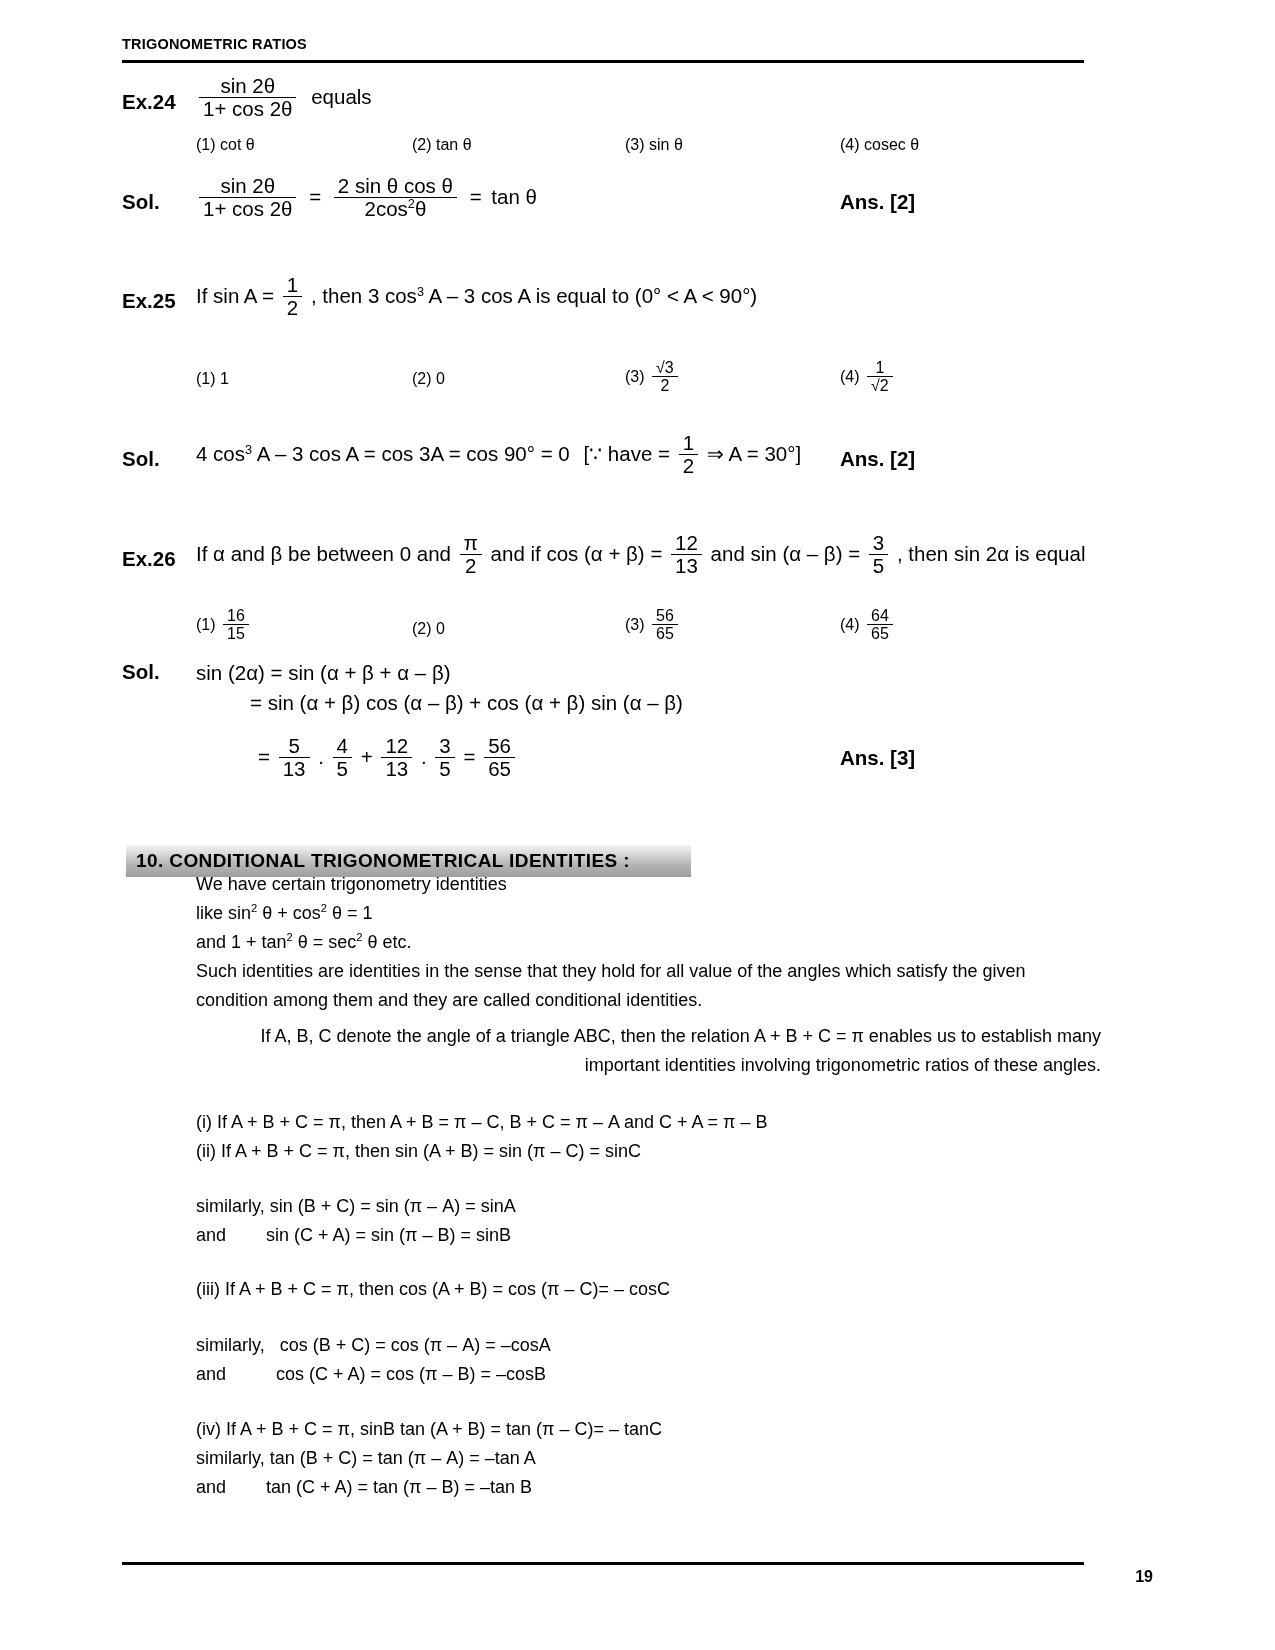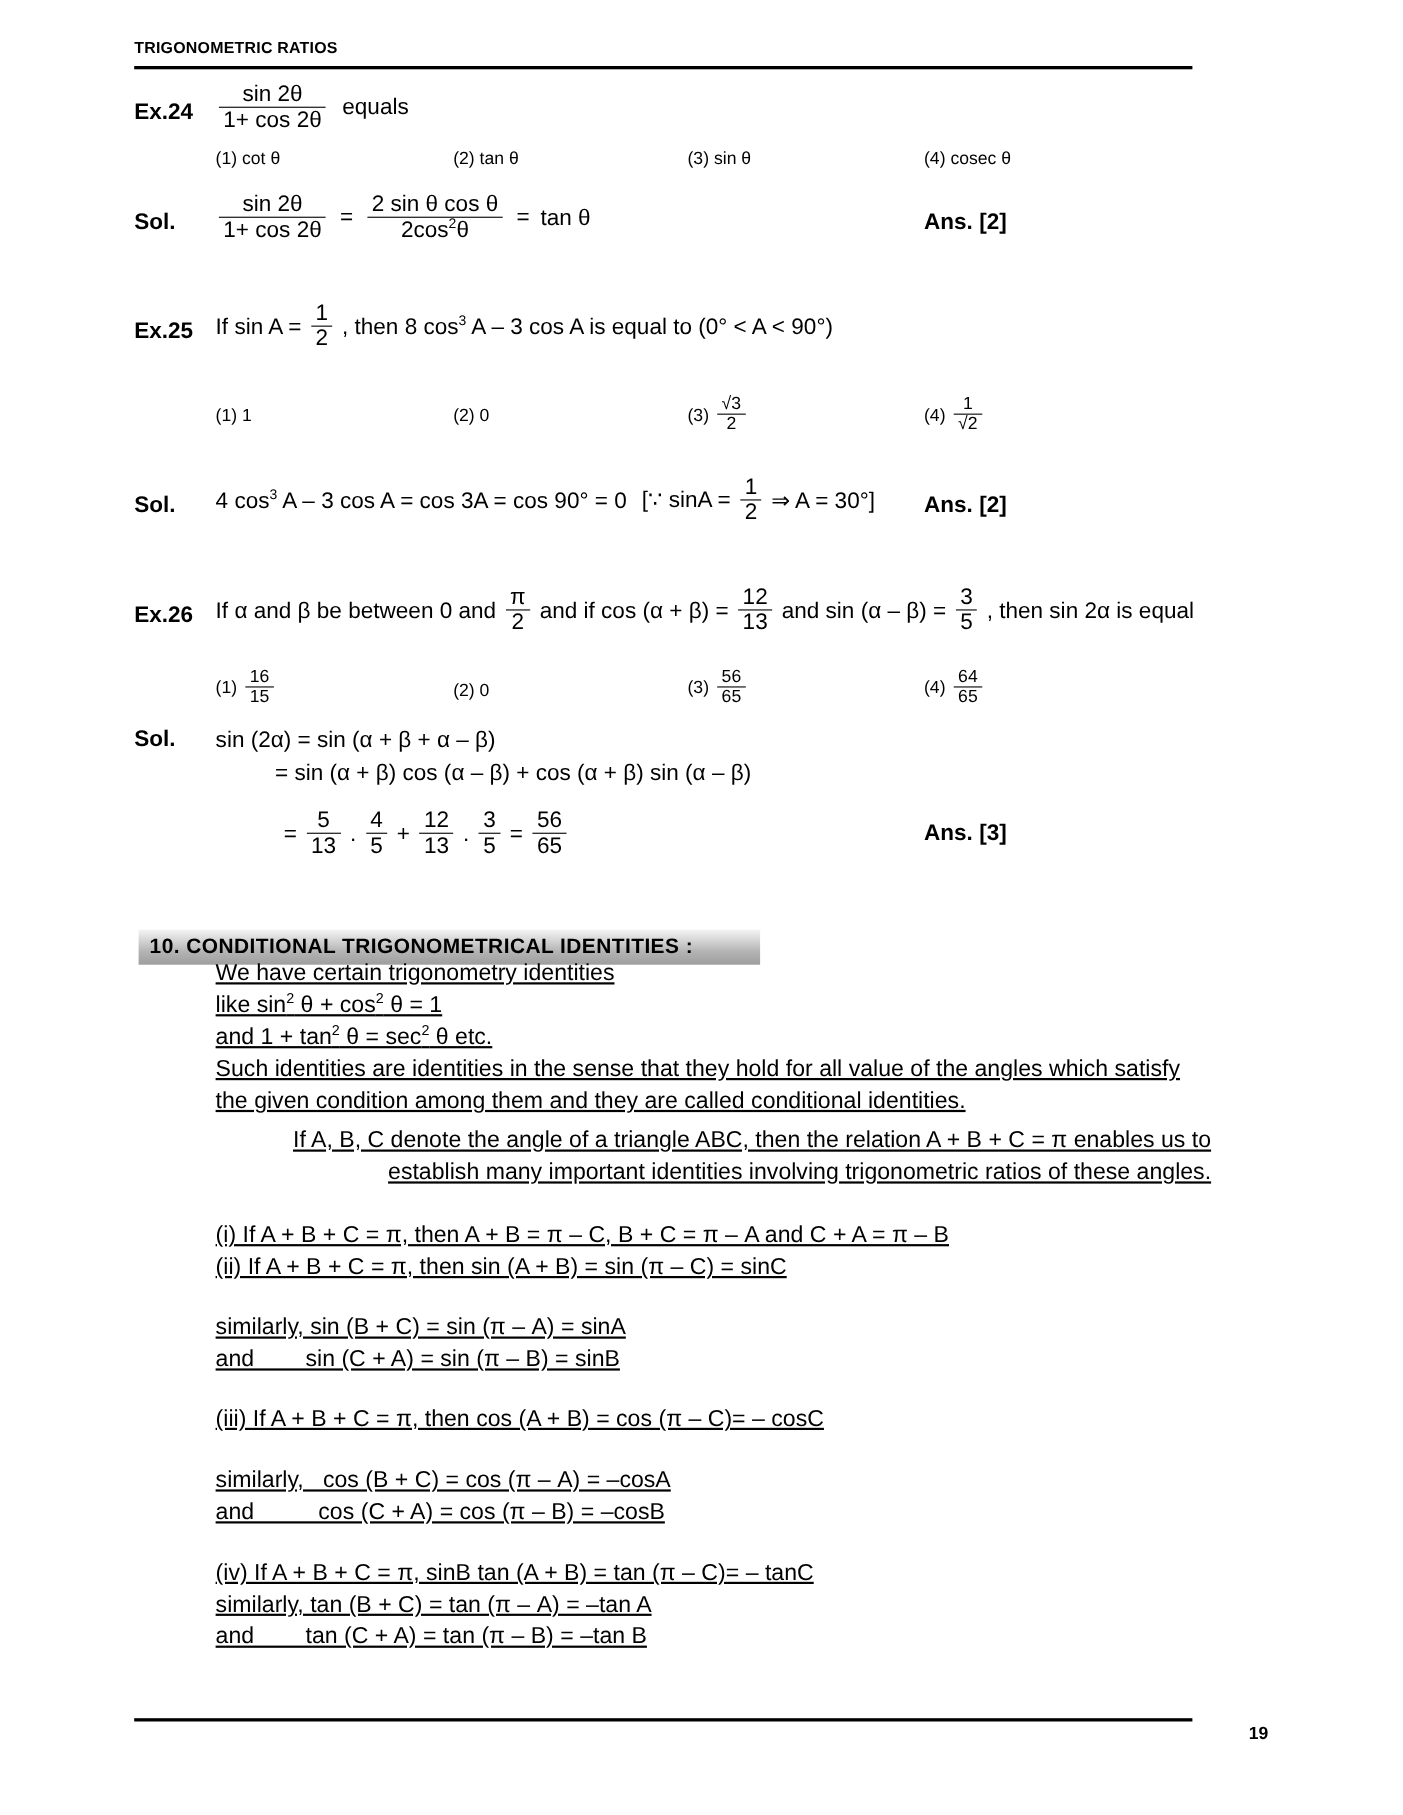--- a/index.html
+++ b/index.html
@@ -37,21 +37,21 @@
 
   
   .secbar {
     position:absolute; left:126px; top:845px; width:565px; height:32px;
     background:linear-gradient(to bottom,#f4f4f4 0%,#d8d8d8 28%,#b4b4b4 62%,#9e9e9e 100%);
     display:flex; align-items:center;
   }
   .secbar-text { font-size:19px; font-weight:bold; letter-spacing:.4px; padding-left:10px; white-space:nowrap; }
 
   
-  .para { position:absolute; left:196px; font-size:21px; line-height:29px; width:900px;text-decoration:underline; }
+  .para { position:absolute; left:196px; font-size:18px; line-height:29px; width:900px; }
   .para.narrow { width:905px; }
 
   
   .ftr-rule { position:absolute; left:122px; top:1562px; width:962px; height:2.5px; background:#000; }
   .ftr-num { position:absolute; right:122px; top:1568px; font-size:16px; font-weight:bold; }
 </style>
 </head>
 <body>
 
 <div class="page">
@@ -105,21 +105,21 @@
   </div>
   <div class="ans" style="left:840px; top:190px;">Ans. [2]</div>
 
   <div class="exlabel" style="left:122px; top:289px;">Ex.25</div>
   <div class="row t" style="left:196px; top:275px;">
     <span>If sin A =</span>
     <span class="frac">
       <span class="num">1</span>
       <span class="den">2</span>
     </span>
-    <span>, then 8 cos</span><sup>3</sup><span> A – 3 cos A is equal to (0° &lt; A &lt; 90°)</span>
+    <span>, then 3 cos</span><sup>3</sup><span> A – 3 cos A is equal to (0° &lt; A &lt; 90°)</span>
   </div>
 
   <div class="opts" style="left:0; top:360px;">
     <div class="opt" style="left:196px; top:10px;">
       <span>(1)</span>
       <span>1</span>
     </div>
     <div class="opt" style="left:412px; top:10px;">
       <span>(2)</span>
       <span>0</span>
@@ -136,21 +136,21 @@
       <span class="frac">
         <span class="num">1</span>
         <span class="den">√2</span>
       </span>
     </div>
   </div>
 
   <div class="sollabel" style="left:122px; top:447px;">Sol.</div>
   <div class="row t" style="left:196px; top:433px;">
     <span>4 cos</span><sup>3</sup><span> A – 3 cos A = cos 3A = cos 90° = 0</span>
-    <span style="margin-left:8px;">[∵  sinA =</span>
+    <span style="margin-left:8px;">[∵  have =</span>
     <span class="frac">
       <span class="num">1</span>
       <span class="den">2</span>
     </span>
     <span>⇒ A = 30°]</span>
   </div>
   <div class="ans" style="left:840px; top:447px;">Ans. [2]</div>
 
   <div class="exlabel" style="left:122px; top:547px;">Ex.26</div>
   <div class="row t" style="left:196px; top:533px; width:905px;">

